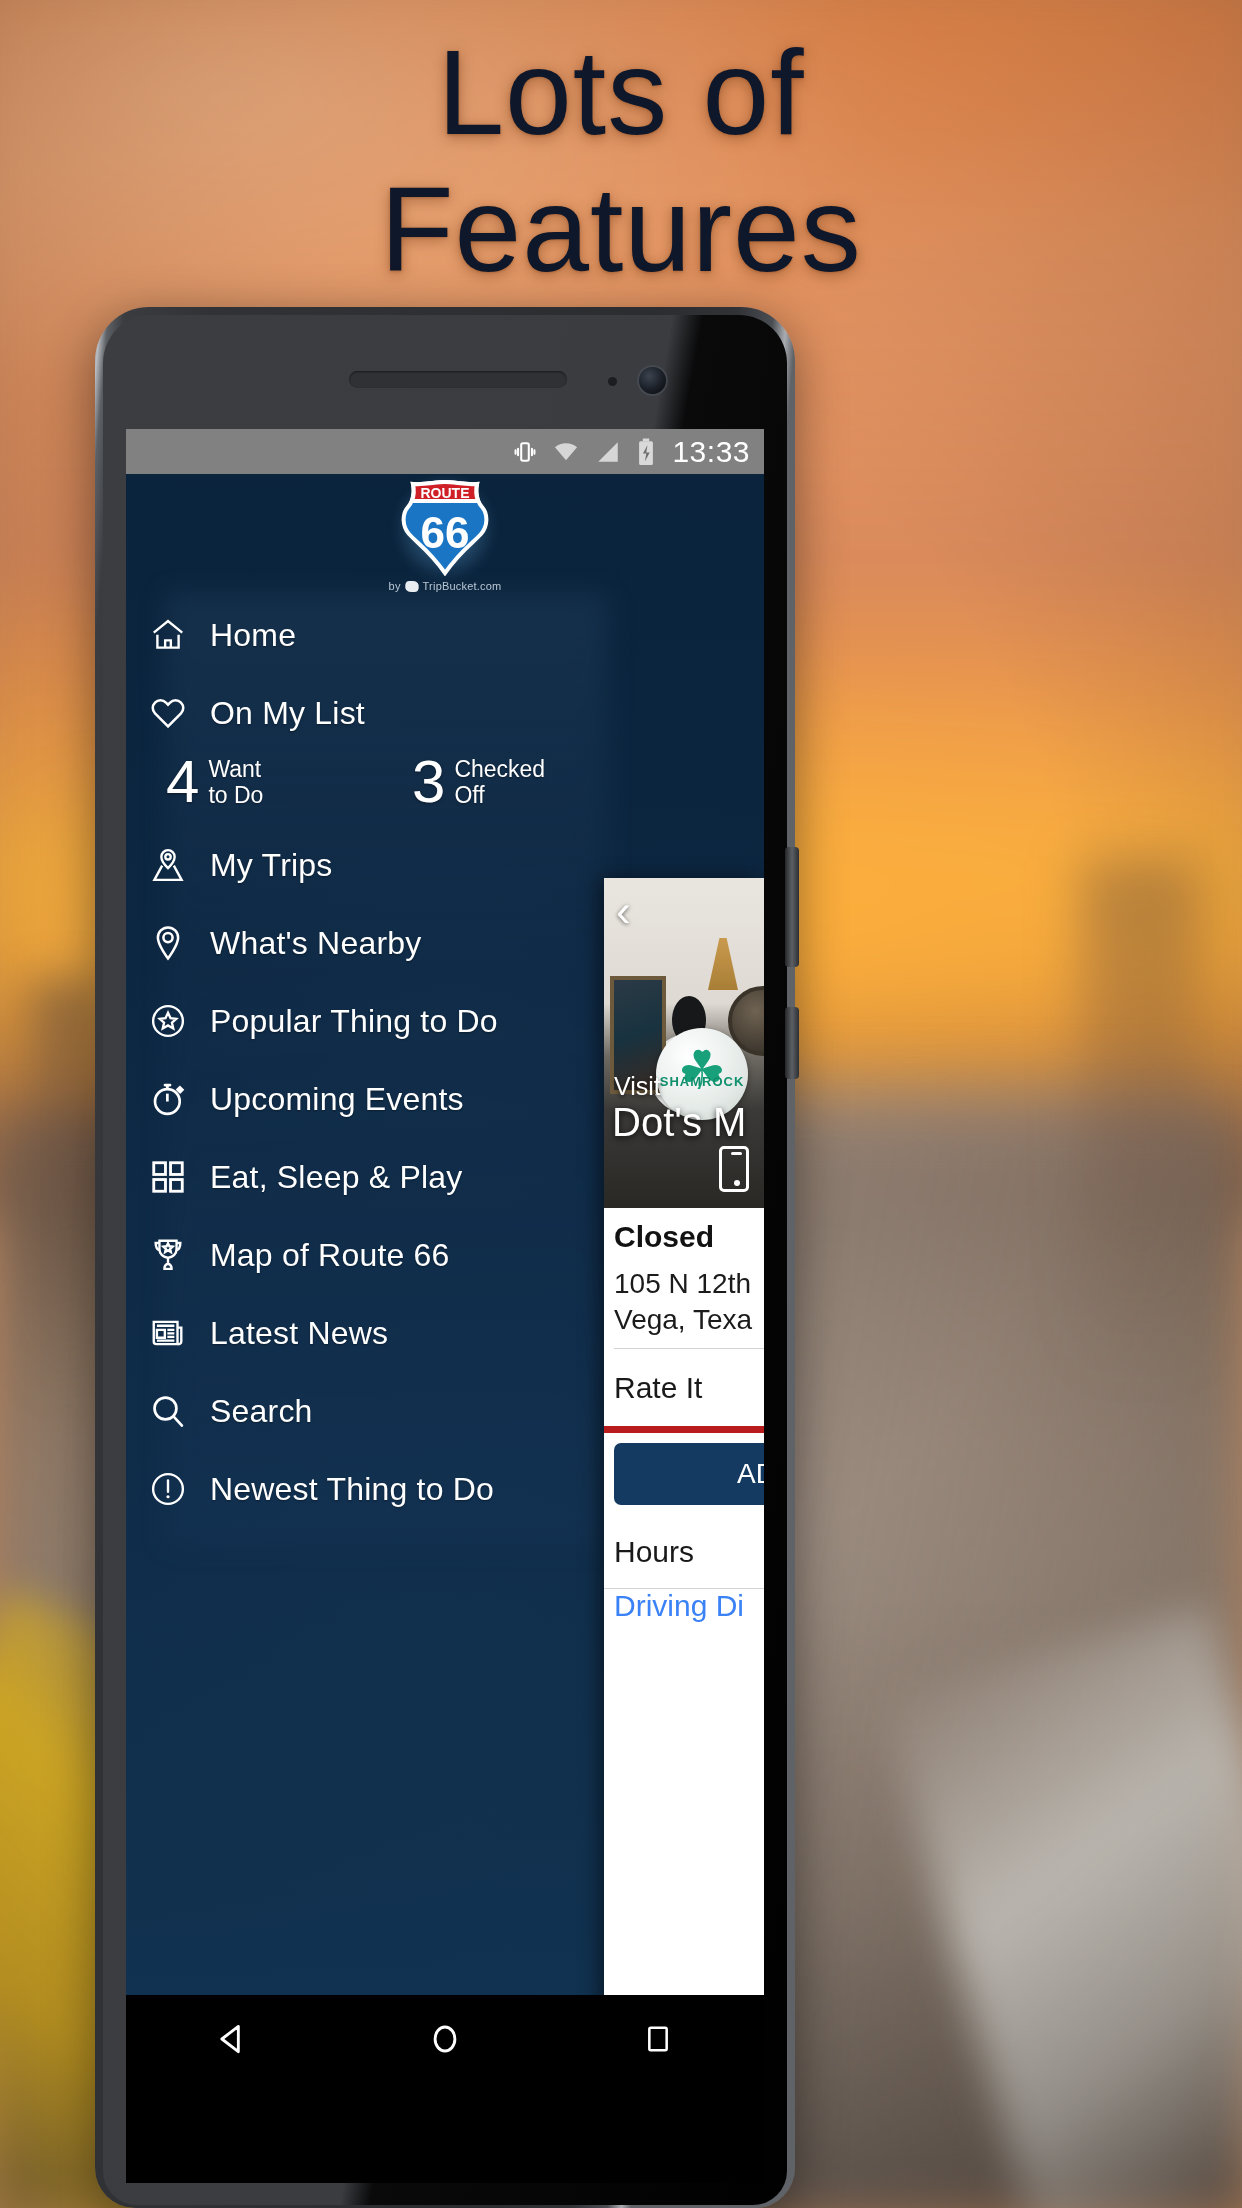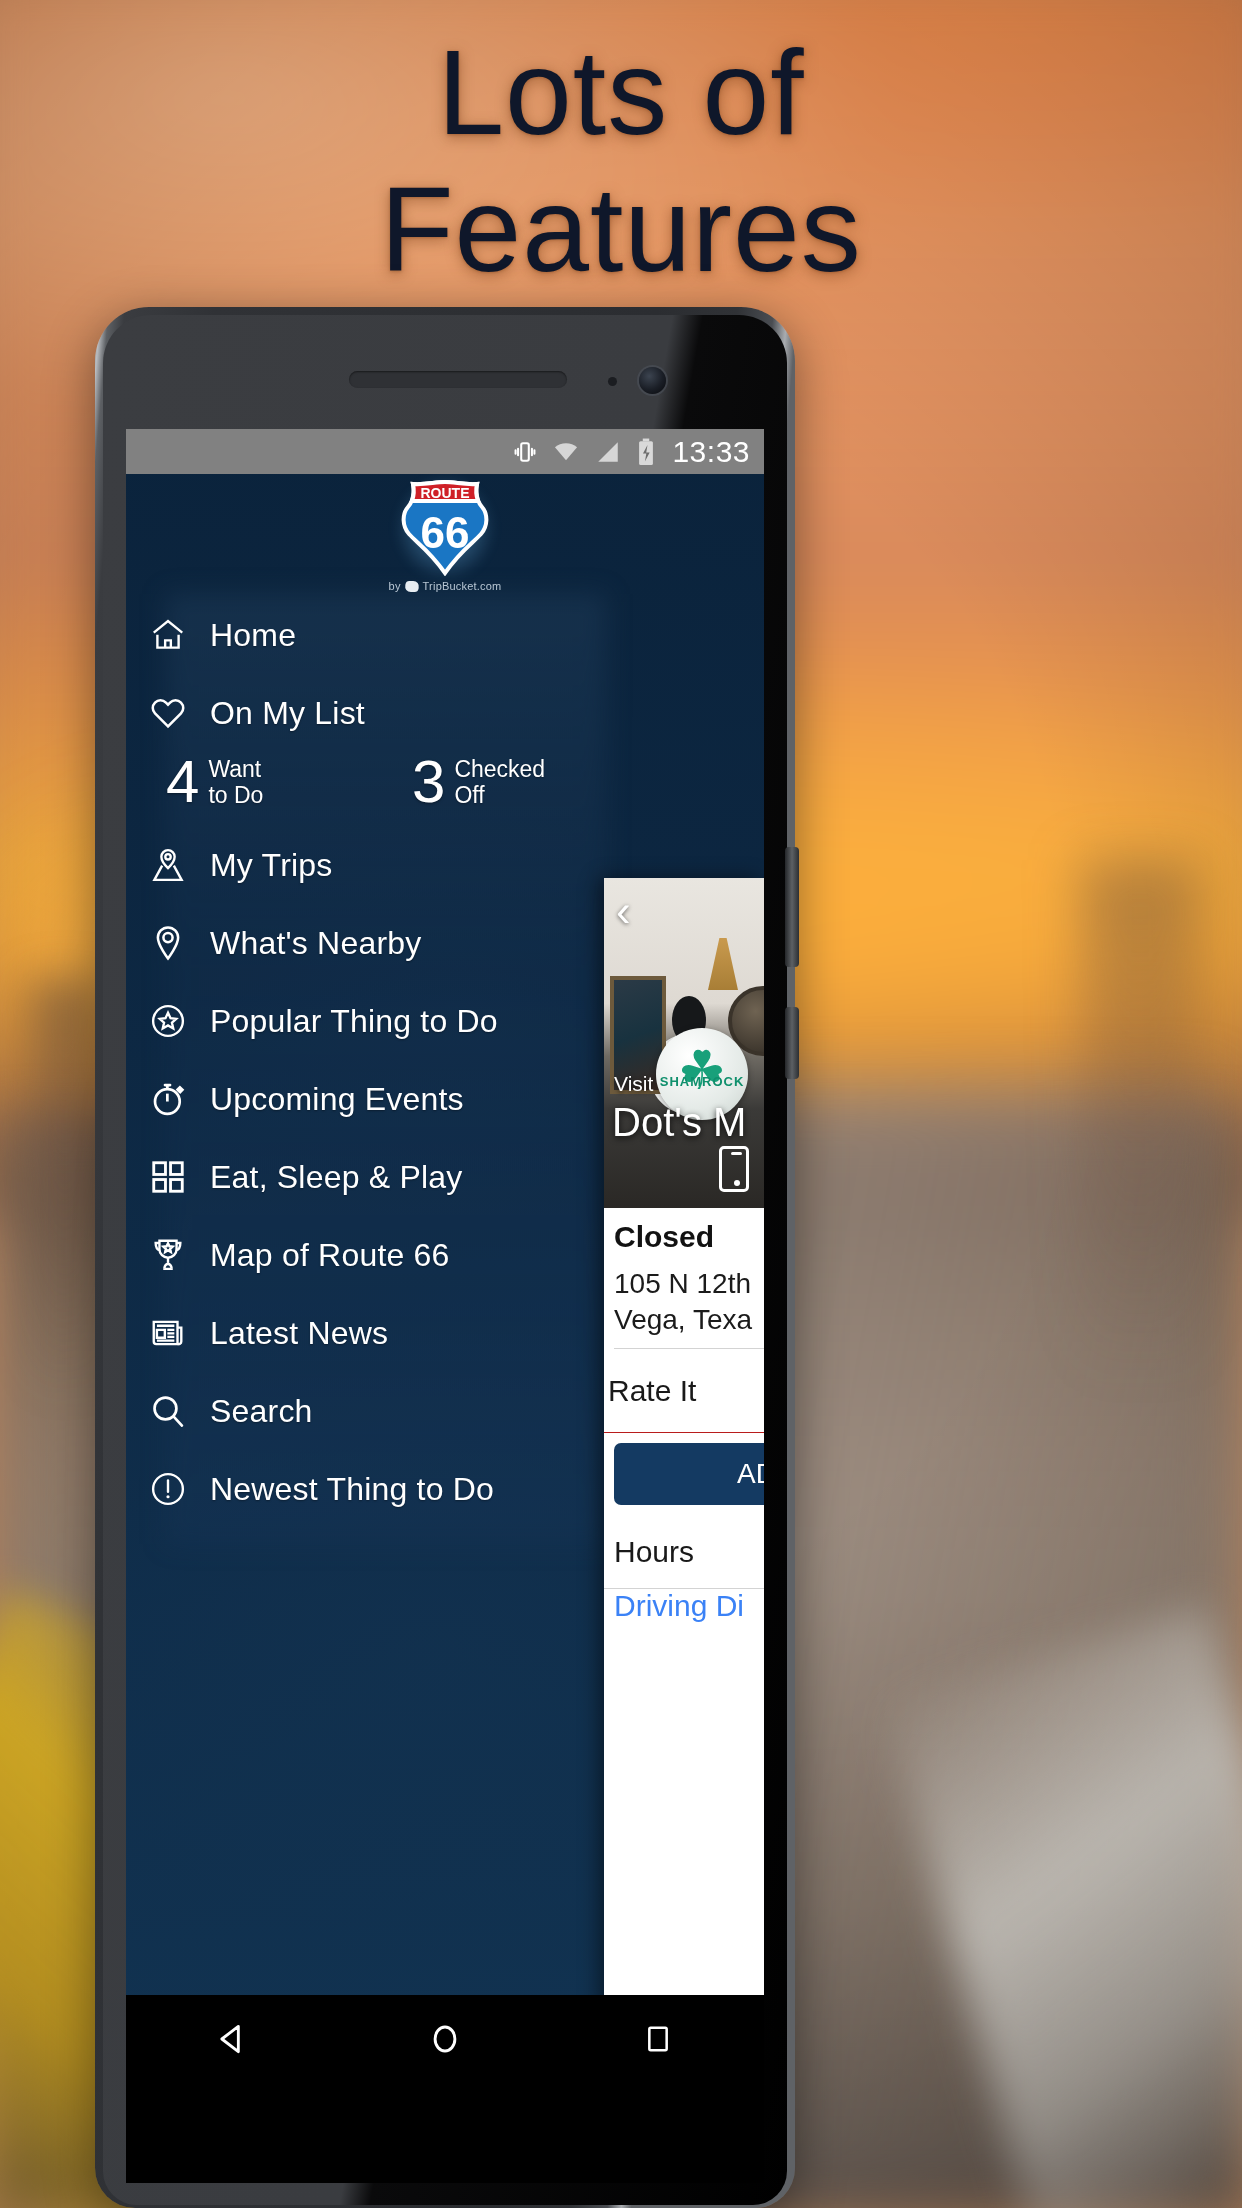--- a/index.html
+++ b/index.html
@@ -273,21 +273,21 @@
     color:#0f8f6c; font-size:13px; font-weight:700; letter-spacing:1px;
     white-space:nowrap;
   }
   .detail .back-chev {
     position:absolute; left:12px; top:18px; width:34px; height:34px;
     color:#fff; font-size:44px; line-height:30px; font-weight:300;
     text-shadow:0 1px 4px rgba(0,0,0,.6);
   }
   .detail .visit {
     position:absolute; left:10px; top:194px; color:#fff;
-    font-size:21px; font-weight:500; text-shadow:0 2px 5px rgba(0,0,0,.75);
+    font-size:25px; font-weight:500; text-shadow:0 2px 5px rgba(0,0,0,.75);
   }
   .detail .place {
     position:absolute; left:8px; top:222px; color:#fff;
     font-size:40px; font-weight:500; white-space:nowrap;
     text-shadow:0 2px 6px rgba(0,0,0,.8);
   }
   .detail .callbox {
     position:absolute; left:104px; top:268px; width:52px; text-align:center;
   }
   .detail .callbox .phoneico {
@@ -309,22 +309,22 @@
 
   .detail .infoblk { padding:12px 0 0 10px; }
   .detail .closed {
     font-size:30px; font-weight:700; color:#121212; margin-bottom:12px;
   }
   .detail .addr {
     font-size:28px; color:#1b1b1b; line-height:36px; white-space:nowrap;
   }
   .detail .divline { height:1px; background:#d3d3d3; margin-top:10px; }
   .detail .rowcell {
-    height:84px; display:flex; align-items:center; padding-left:4px;
-    font-size:30px; color:#191919; border-bottom:1px solid #b91c1c;
+    height:84px; display:flex; align-items:center; padding-left:10px;
+    font-size:30px; color:#191919; border-bottom:7px solid #b91c1c;
   }
   .detail .addbtn-wrap { padding:10px 0 10px 10px; }
   .detail .addbtn {
     height:62px; background:#143a62; border-radius:7px;
     display:flex; align-items:center; justify-content:flex-end;
     padding-right:6px; color:#fff; font-size:28px; font-weight:500;
     width:168px;
   }
   .detail .rowcell2 {
     height:74px; display:flex; align-items:center; padding-left:10px;

